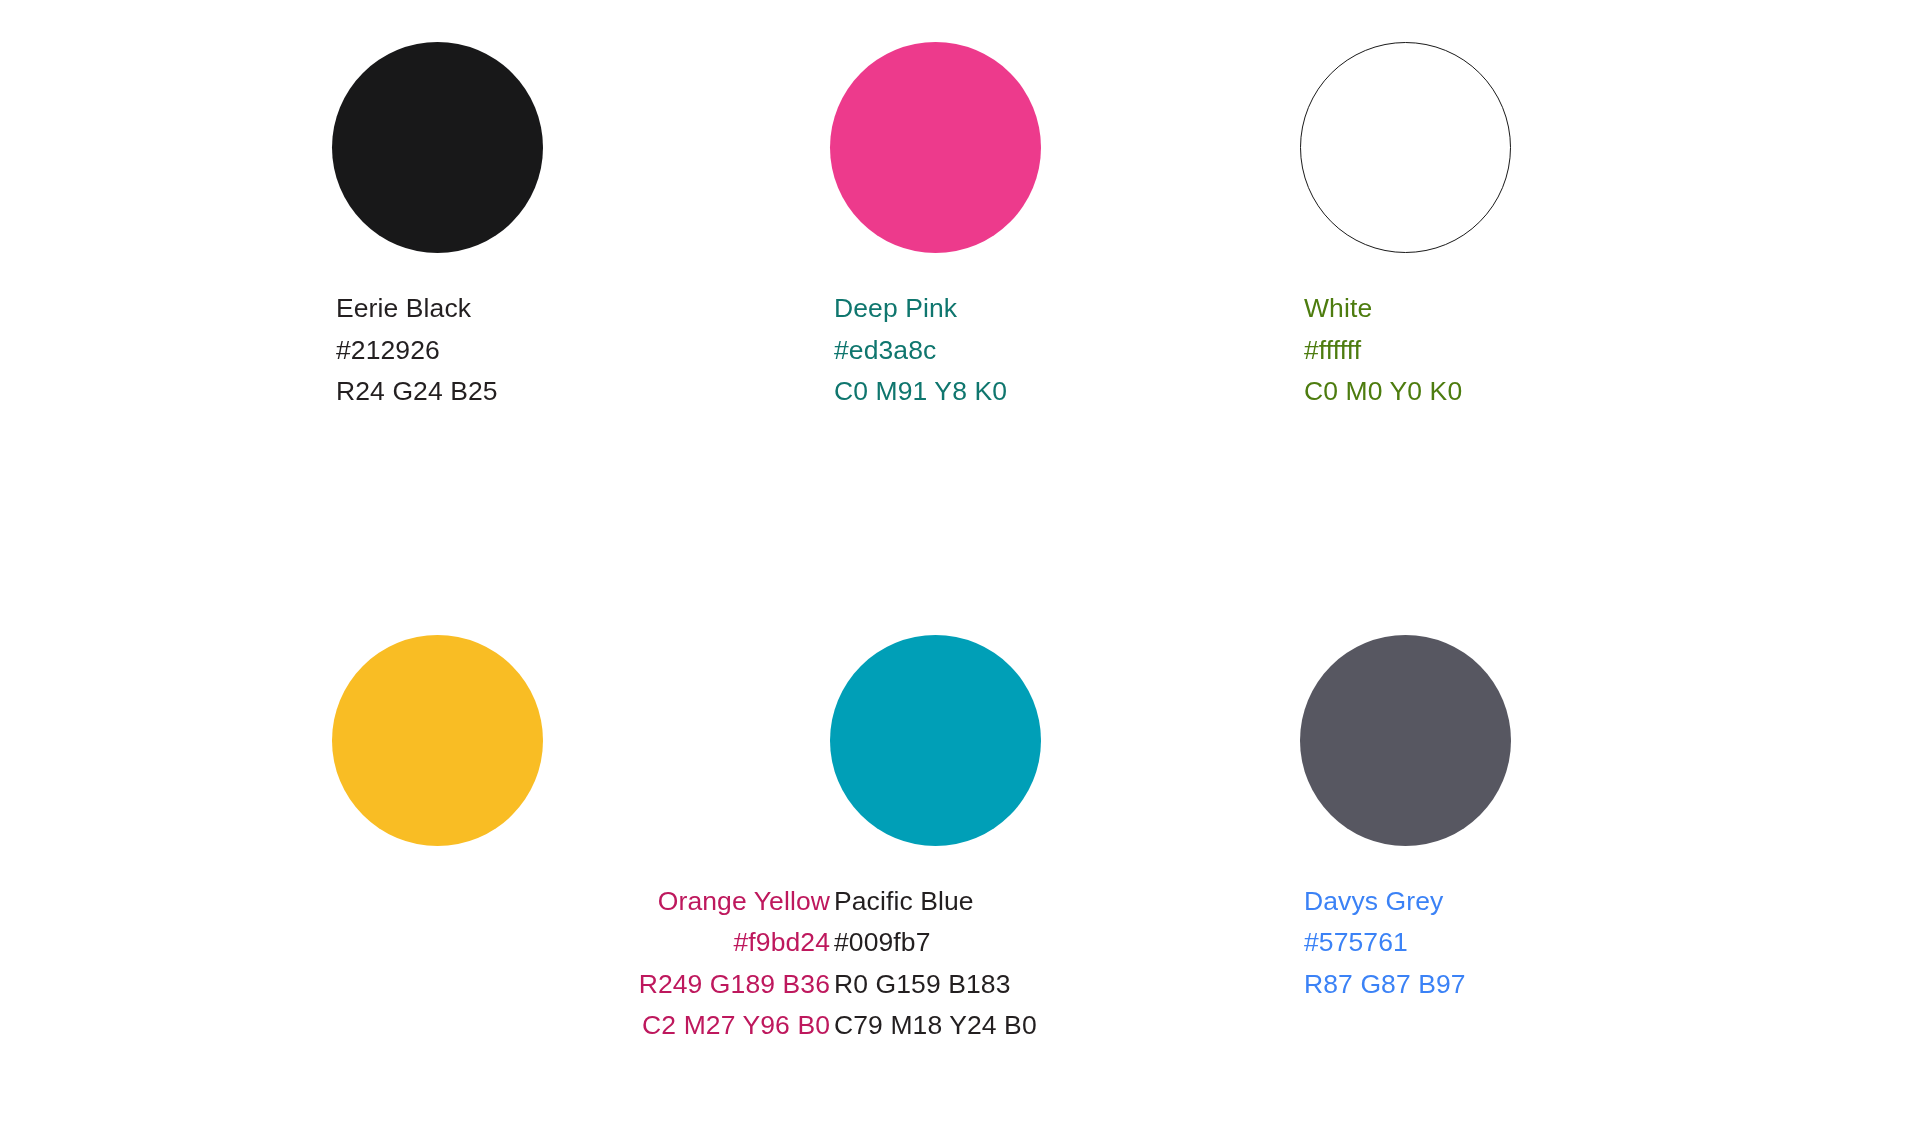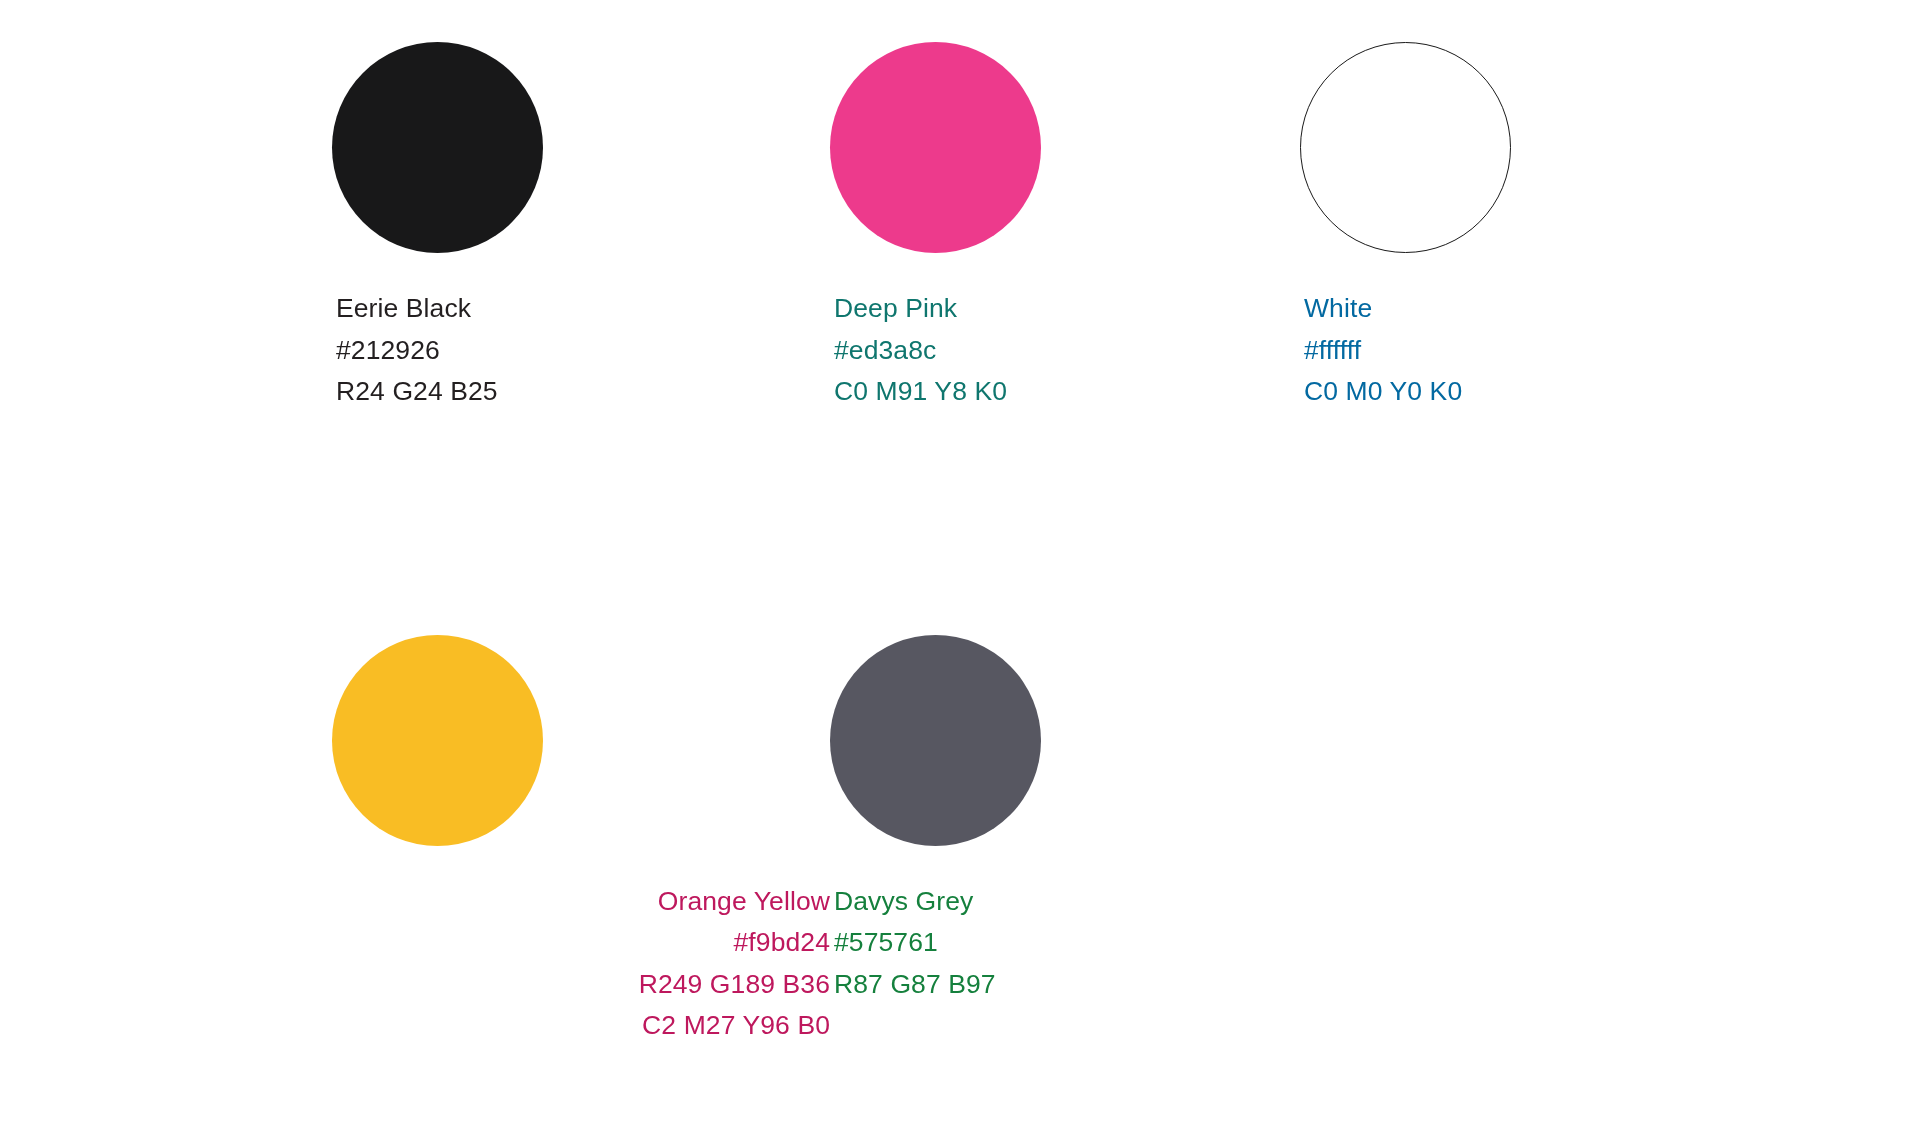--- a/index.html
+++ b/index.html
@@ -87,41 +87,50 @@
       <div class="swatch-chip" style="background-color: rgb(237, 58, 140);"></div>
       <div class="swatch-info" style="color: #0f766e;">
         <span class="swatch-name">Deep Pink</span>
         <span class="swatch-hex">#ed3a8c</span>
         <span class="swatch-cmyk">C0 M91 Y8 K0</span>
       </div>
     </div>
 
     <div class="swatch">
       <div class="swatch-chip outlined" style="background-color: rgb(255, 255, 255);"></div>
-      <div class="swatch-info" style="color: #0369a1;">
+      <div class="swatch-info" style="color: #4d7c0f;">
         <span class="swatch-name">White</span>
         <span class="swatch-hex">#ffffff</span>
         <span class="swatch-cmyk">C0 M0 Y0 K0</span>
       </div>
     </div>
 
     <div class="swatch">
       <div class="swatch-chip" style="background-color: rgb(249, 189, 36);"></div>
       <div class="swatch-info" style="color: #be185d; text-align: right;">
         <span class="swatch-name">Orange Yellow</span>
         <span class="swatch-hex">#f9bd24</span>
         <span class="swatch-rgb">R249 G189 B36</span>
         <span class="swatch-cmyk">C2 M27 Y96 B0</span>
       </div>
     </div>
 
+    <div class="swatch">
+      <div class="swatch-chip" style="background-color: rgb(0, 159, 183);"></div>
+      <div class="swatch-info" style="color: rgb(35, 31, 32);">
+        <span class="swatch-name">Pacific Blue</span>
+        <span class="swatch-hex">#009fb7</span>
+        <span class="swatch-rgb">R0 G159 B183</span>
+        <span class="swatch-cmyk">C79 M18 Y24 B0</span>
+      </div>
+    </div>
 
     <div class="swatch">
       <div class="swatch-chip" style="background-color: rgb(87, 87, 97);"></div>
-      <div class="swatch-info" style="color: #15803d;">
+      <div class="swatch-info" style="color: #3b82f6;">
         <span class="swatch-name">Davys Grey</span>
         <span class="swatch-hex">#575761</span>
         <span class="swatch-rgb">R87 G87 B97</span>
       </div>
     </div>
 
   </div>
 </div>
 
 </body></html>

